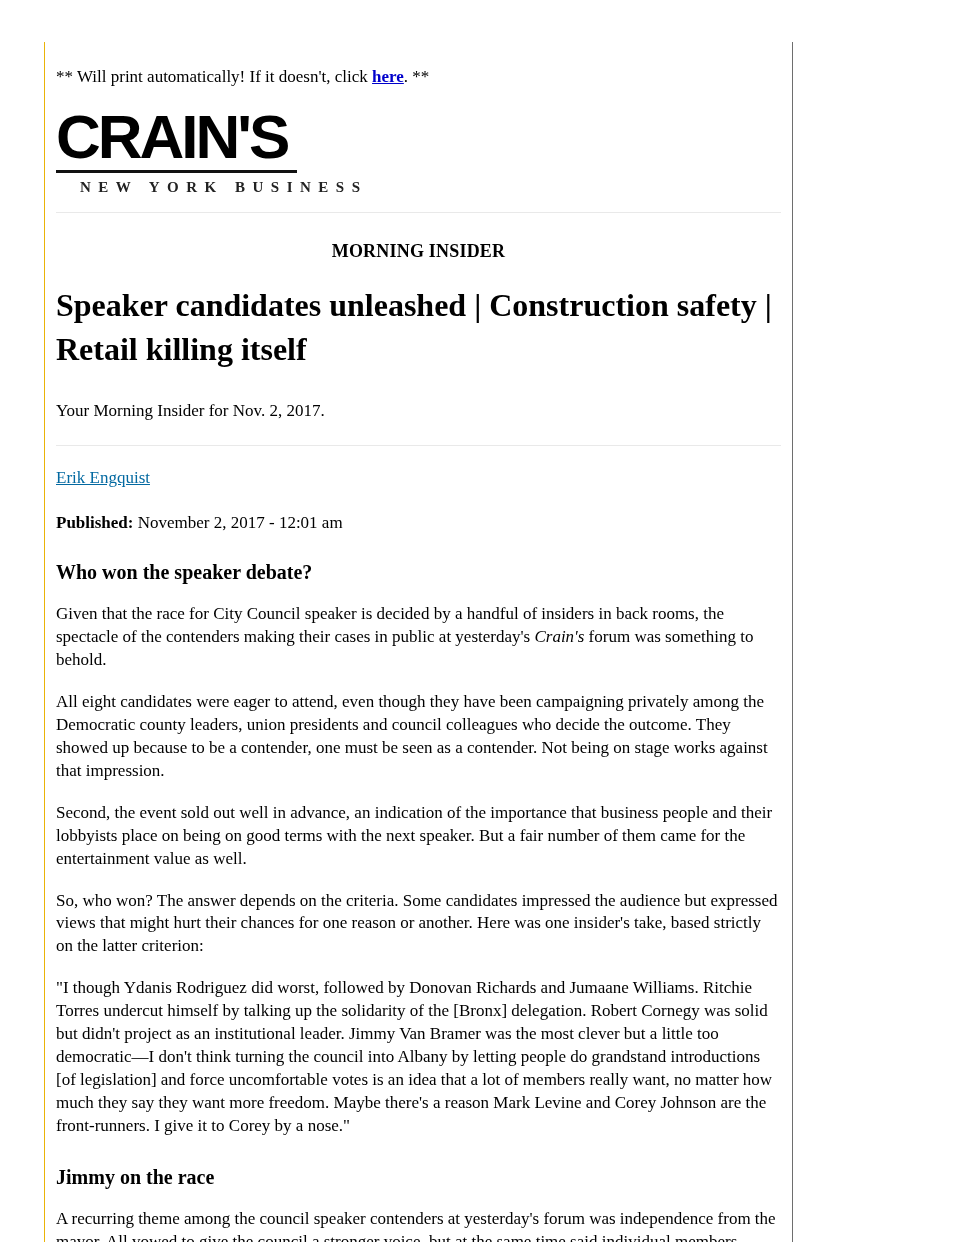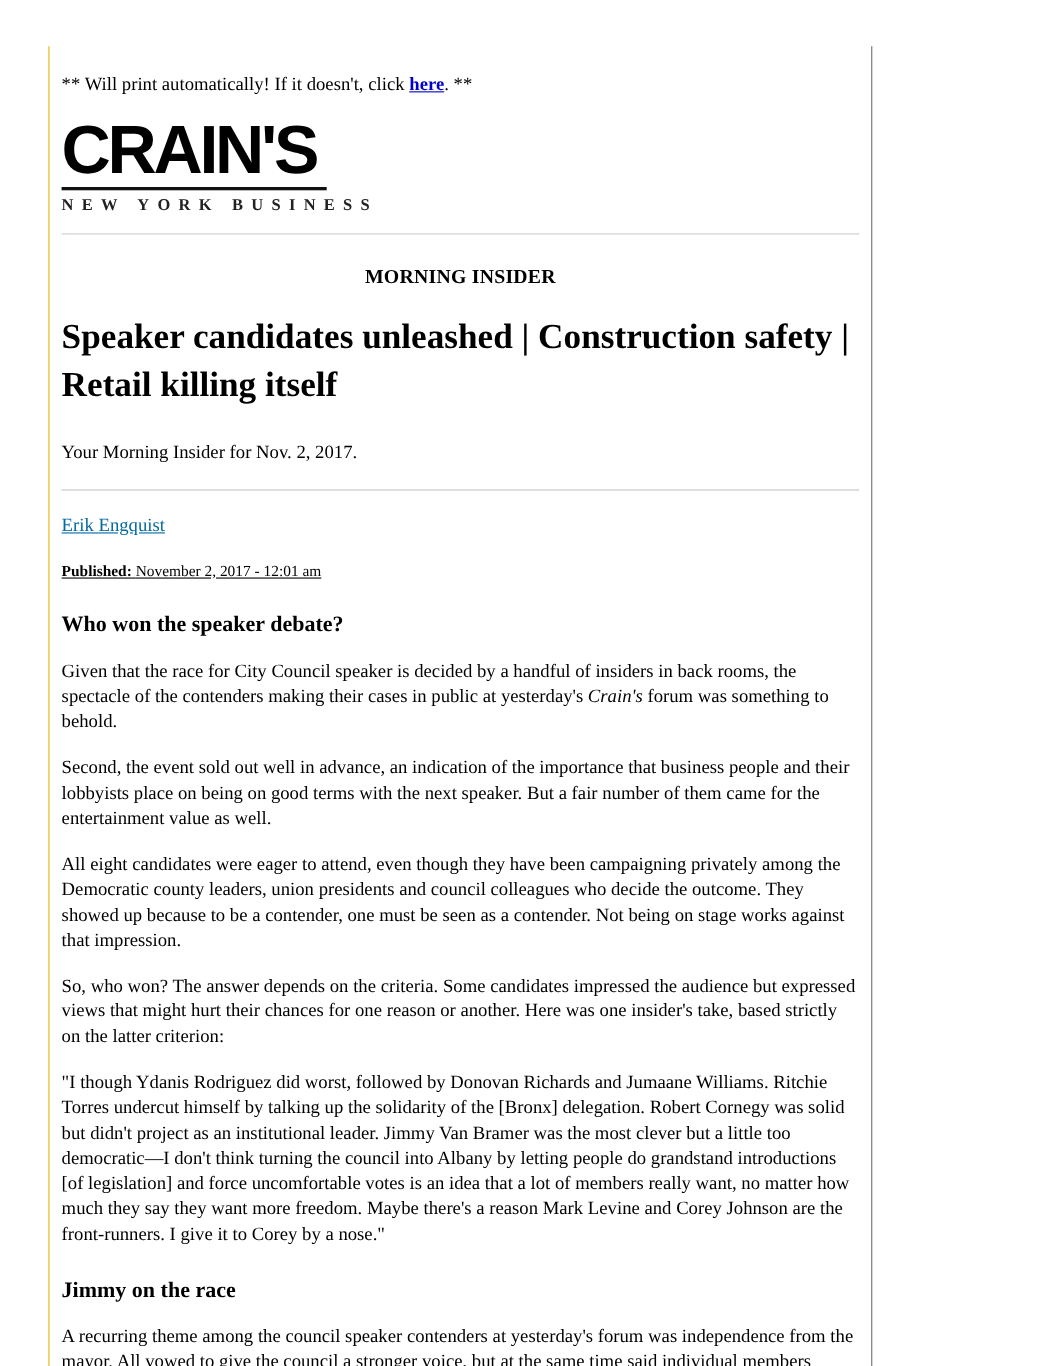--- a/index.html
+++ b/index.html
@@ -48,20 +48,21 @@
     border-top: 3px solid #111111;
     margin: 5px 0 6px 0;
   }
   .logo-sub {
     font-family: "Liberation Serif", "DejaVu Serif", serif;
     font-weight: bold;
     font-size: 15px;
     letter-spacing: 7.5px;
     color: #222222;
     white-space: nowrap;
+    margin-left: 24px;
   }
   hr.rule {
     border: none;
     height: 1px;
     background: #a8a8a8;
     border-bottom: 1px solid #e9e9e9;
     margin: 16px 0;
   }
   .kicker {
     font-size: 18px;
@@ -91,22 +92,21 @@
     margin: 22px 0 0 0;
     font-size: 17px;
   }
   .author-line a {
     color: #0369a1;
     text-decoration: underline;
     cursor: pointer;
   }
   .published-line {
     margin: 25px 0 0 0;
-    font-size: 14px;
-    text-decoration: underline;
+    font-size: 17px;
   }
   .published-line .label { font-weight: bold; }
   h2.section-heading {
     font-size: 20px;
     font-weight: bold;
     margin: 28px 0 0 0;
   }
   p.body-para {
     font-size: 17px;
     line-height: 1.35;
@@ -138,23 +138,23 @@
   <hr class="rule rule-2">
 
   <p class="author-line"><a href="#">Erik Engquist</a></p>
 
   <p class="published-line"><span class="label">Published:</span> <span>November 2, 2017 - 12:01 am</span></p>
 
   <h2 class="section-heading">Who won the speaker debate?</h2>
 
   <p class="body-para"><span>Given that the race for City Council speaker is decided by a handful of insiders in back rooms, the spectacle of the contenders making their cases in public at yesterday's </span><span class="italic">Crain's</span><span> forum was something to behold.</span></p>
 
+  <p class="body-para">All eight candidates were eager to attend, even though they have been campaigning privately among the Democratic county leaders, union presidents and council colleagues who decide the outcome. They showed up because to be a contender, one must be seen as a contender. Not being on stage works against that impression.</p>
+
   <p class="body-para">Second, the event sold out well in advance, an indication of the importance that business people and their lobbyists place on being on good terms with the next speaker. But a fair number of them came for the entertainment value as well.</p>
-
-  <p class="body-para">All eight candidates were eager to attend, even though they have been campaigning privately among the Democratic county leaders, union presidents and council colleagues who decide the outcome. They showed up because to be a contender, one must be seen as a contender. Not being on stage works against that impression.</p>
 
   <p class="body-para">So, who won? The answer depends on the criteria. Some candidates impressed the audience but expressed views that might hurt their chances for one reason or another. Here was one insider's take, based strictly on the latter criterion:</p>
 
   <p class="body-para">"I though Ydanis Rodriguez did worst, followed by Donovan Richards and Jumaane Williams. Ritchie Torres undercut himself by talking up the solidarity of the [Bronx] delegation. Robert Cornegy was solid but didn't project as an institutional leader. Jimmy Van Bramer was the most clever but a little too democratic—I don't think turning the council into Albany by letting people do grandstand introductions [of legislation] and force uncomfortable votes is an idea that a lot of members really want, no matter how much they say they want more freedom. Maybe there's a reason Mark Levine and Corey Johnson are the front-runners. I give it to Corey by a nose."</p>
 
   <h2 class="section-heading">Jimmy on the race</h2>
 
   <p class="body-para">A recurring theme among the council speaker contenders at yesterday's forum was independence from the mayor. All vowed to give the council a stronger voice, but at the same time said individual members should be able to move legislation that has numerical support in the chamber.</p>
 
 </div>

